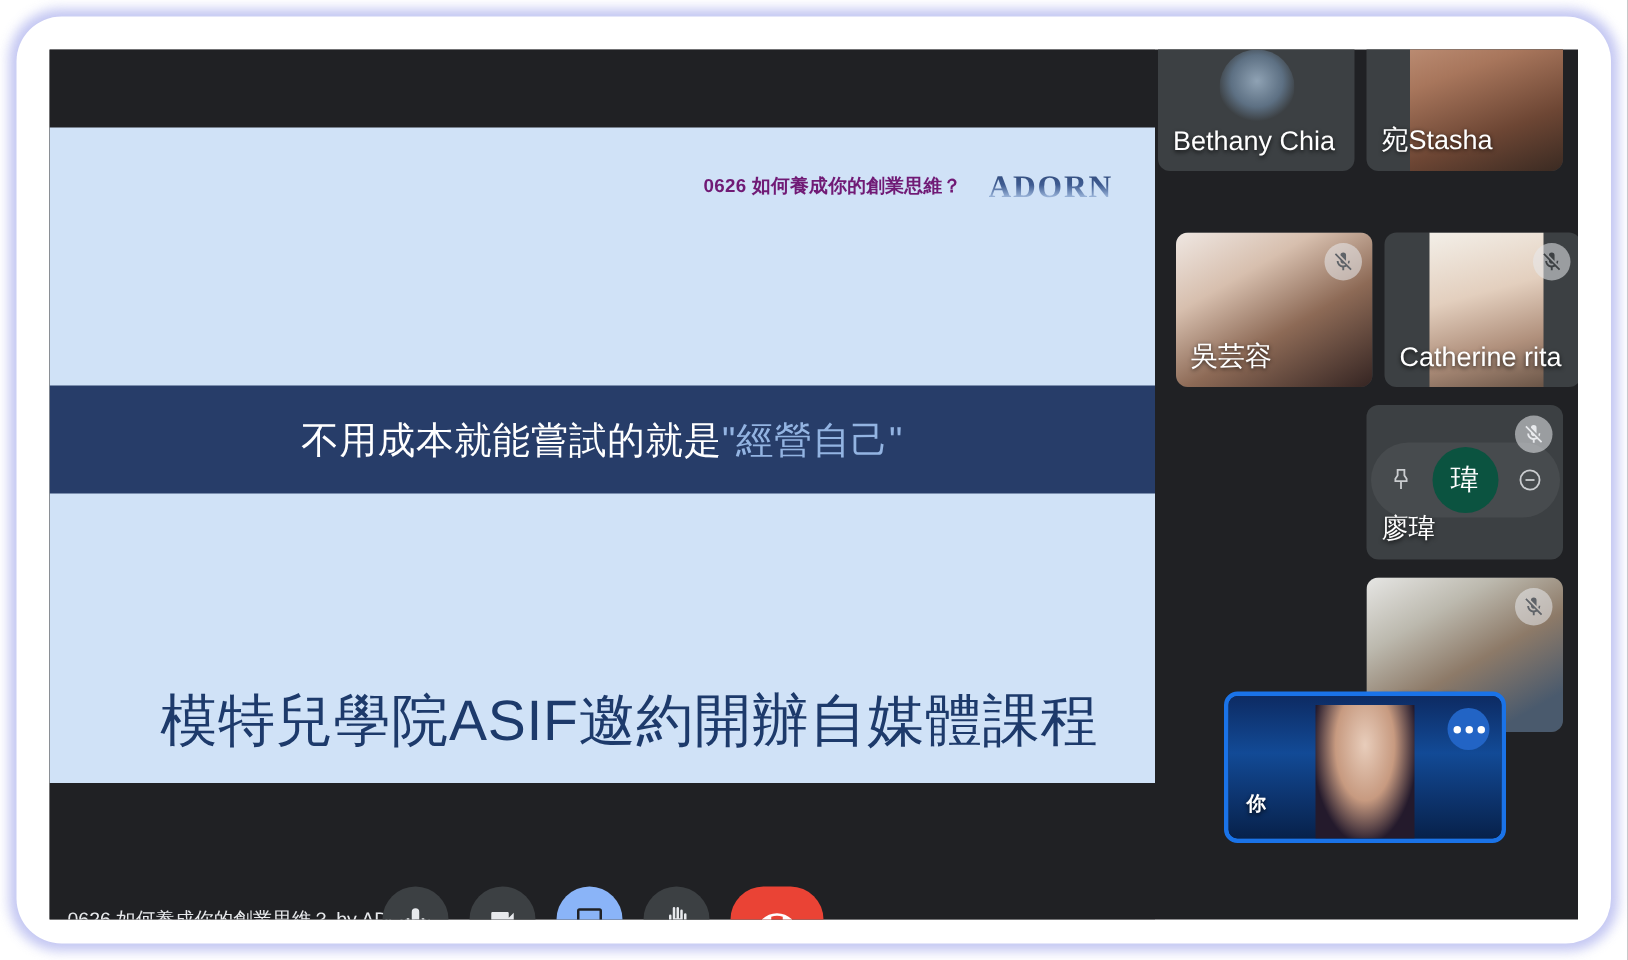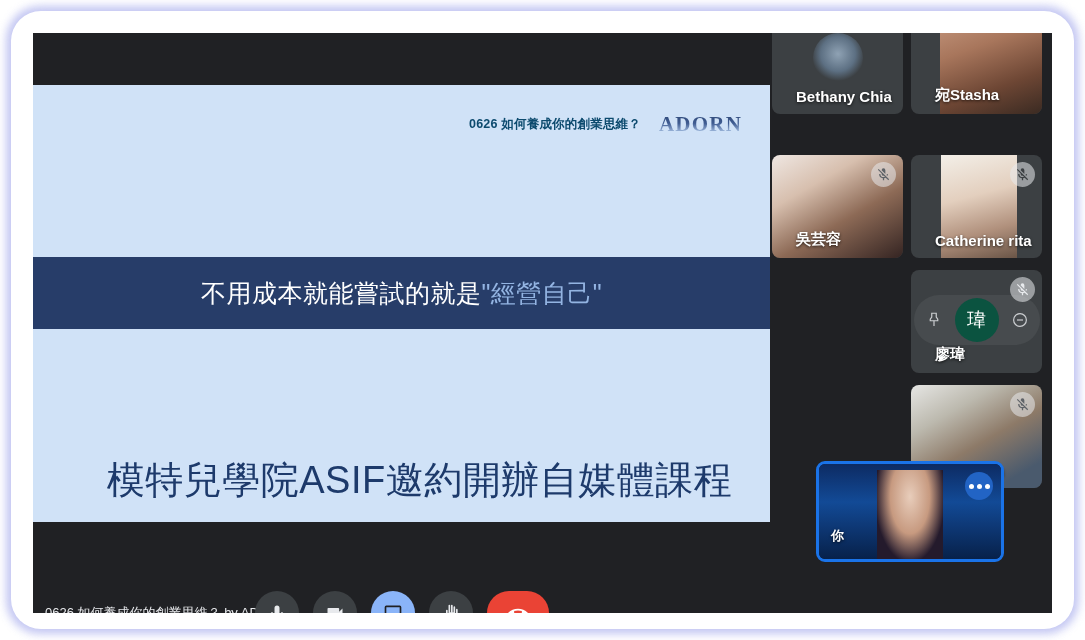--- a/index.html
+++ b/index.html
@@ -56,21 +56,21 @@
   #slide-header {
     position: absolute;
     right: 28px; top: 27px;
     display: flex;
     align-items: center;
     gap: 18px;
   }
   #slide-header-title {
     font-size: 12.5px;
     font-weight: bold;
-    color: #0c4a6e;
+    color: #701a75;
     letter-spacing: .2px;
     white-space: nowrap;
   }
   #slide-logo {
     font-family: "Liberation Serif", serif;
     font-size: 21px;
     font-weight: bold;
     letter-spacing: 1.2px;
     color: #37507f;
     background: linear-gradient(180deg,#2c4471 0%,#3f5c92 45%,#9bb5da 78%,#cadcf2 100%);
@@ -123,33 +123,33 @@
   .tile {
     position: absolute;
     width: 131px; height: 103px;
     border-radius: 8px;
     background: #3c4043;
     overflow: hidden;
   }
   .tile.col-a { left: 2px; }
   .tile.col-b { left: 141px; padding-left: 16px; }
   .tile.row-0 { top: -22px; height: 103px; }
-  .tile.row-1 { top: 122px; }
+  .tile.row-1 { top: 122px; margin-left: 12px; }
   .tile.row-2 { top: 237px; }
   .tile.row-3 { top: 352px; }
 
   .tile-video {
     position: absolute;
     inset: 0;
   }
   .tile-name {
     position: absolute;
-    left: 24px; bottom: 9px;
-    font-size: 15px;
-    font-weight: bold;
+    left: 10px; bottom: 9px;
+    font-size: 18px;
+    font-weight: normal;
     color: #ffffff;
     text-shadow: 0 1px 3px rgba(0,0,0,.75);
     white-space: nowrap;
     z-index: 4;
   }
   .tile-avatar {
     position: absolute;
     left: 50%; top: 46%;
     transform: translate(-50%,-50%);
     width: 50px; height: 50px;

